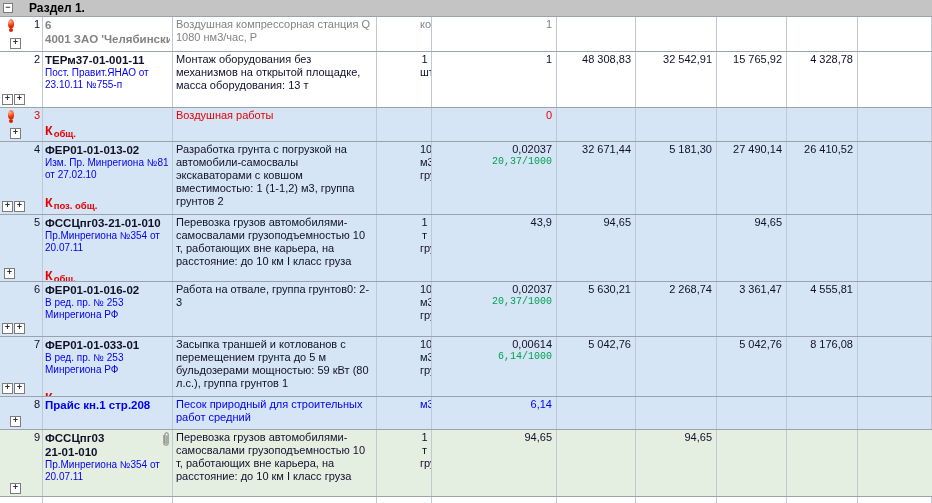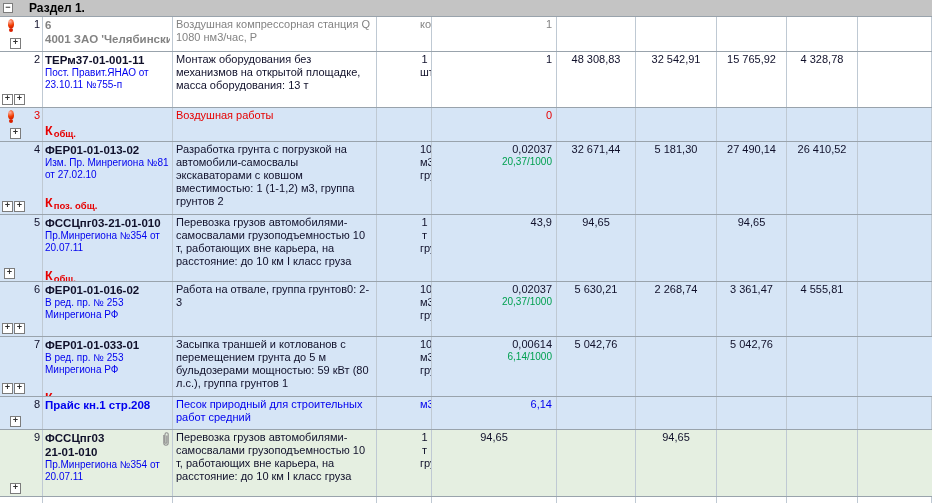--- a/index.html
+++ b/index.html
@@ -33,22 +33,22 @@
   .c-code{padding:1px 2px 0 2px;}
   .code-line{font-weight:bold;font-size:11.5px;line-height:14px;white-space:nowrap;overflow:hidden;}
   .ref{color:var(--text-blue);font-size:10px;line-height:12px;}
   .krow{line-height:13px;margin-top:14px;white-space:nowrap;}
   .kmain{color:var(--text-red);font-weight:bold;font-size:12.5px;}
   .ksub{color:var(--text-red);font-weight:bold;font-size:9.5px;position:relative;top:2px;left:1px;}
   .c-desc{padding:1px 3px 0 3px;font-size:11px;line-height:13px;}
   .c-unit{text-align:center;font-size:11px;line-height:13px;padding:1px 2px 0 2px;margin-left:41px;}
   .c-qty{text-align:right;padding:1px 4px 0 4px;}
   .qty-val{font-size:11px;line-height:13px;}
-  .qty-formula{color:var(--text-green);font-size:10px;line-height:12px;}
-  .c-cost{text-align:center;padding:1px 4px 0 4px;font-size:11px;color:#10102a;}
+  .qty-formula{color:var(--text-green);font-size:10px;line-height:12px;font-family:Liberation Mono, monospace;}
+  .c-cost{text-align:right;padding:1px 4px 0 4px;font-size:11px;color:#10102a;}
   .t-dark{color:#10102a}
   .t-gray{color:#838383}
   .t-red{color:var(--text-red)}
   .t-blue{color:var(--text-blue)}
   
   .warn{position:absolute;top:2px;left:7px;width:8px;height:14px;}
   .warn::before{
     content:"";position:absolute;left:1px;top:0;width:6px;height:9px;
     border-radius:50% 50% 42% 42% / 60% 60% 40% 40%;
     background:radial-gradient(circle at 35% 28%,#ffb2a0 0%,#f03b00 55%,#c41500 100%);
@@ -210,20 +210,21 @@
         </div>
         <div class="c c-desc t-dark">Засыпка траншей и котлованов с перемещением грунта до 5 м бульдозерами мощностью: 59 кВт (80 л.с.), группа грунтов 1</div>
         <div class="c c-unit t-dark">1000 м3 грунта</div>
         <div class="c c-qty">
           <div class="qty-val t-dark">0,00614</div>
           <div class="qty-formula">6,14/1000</div>
         </div>
         <div class="c c-cost">5 042,76</div>
         <div class="c c-cost"></div>
         <div class="c c-cost">5 042,76</div>
+        <div class="c c-cost">8 176,08</div>
         <div class="c c-cost"></div>
       </div>
       <div class="row bg-blue" style="height: 33px;">
         <div class="c c-icon">
           <span class="box expand" style="left: 10px;">+</span>
         </div>
         <div class="c c-num t-dark">8</div>
         <div class="c c-code">
           <div class="code-line t-blue">Прайс кн.1 стр.208</div>
           <div class="krow"><span class="kmain">К</span><span class="ksub">общ.</span></div>

